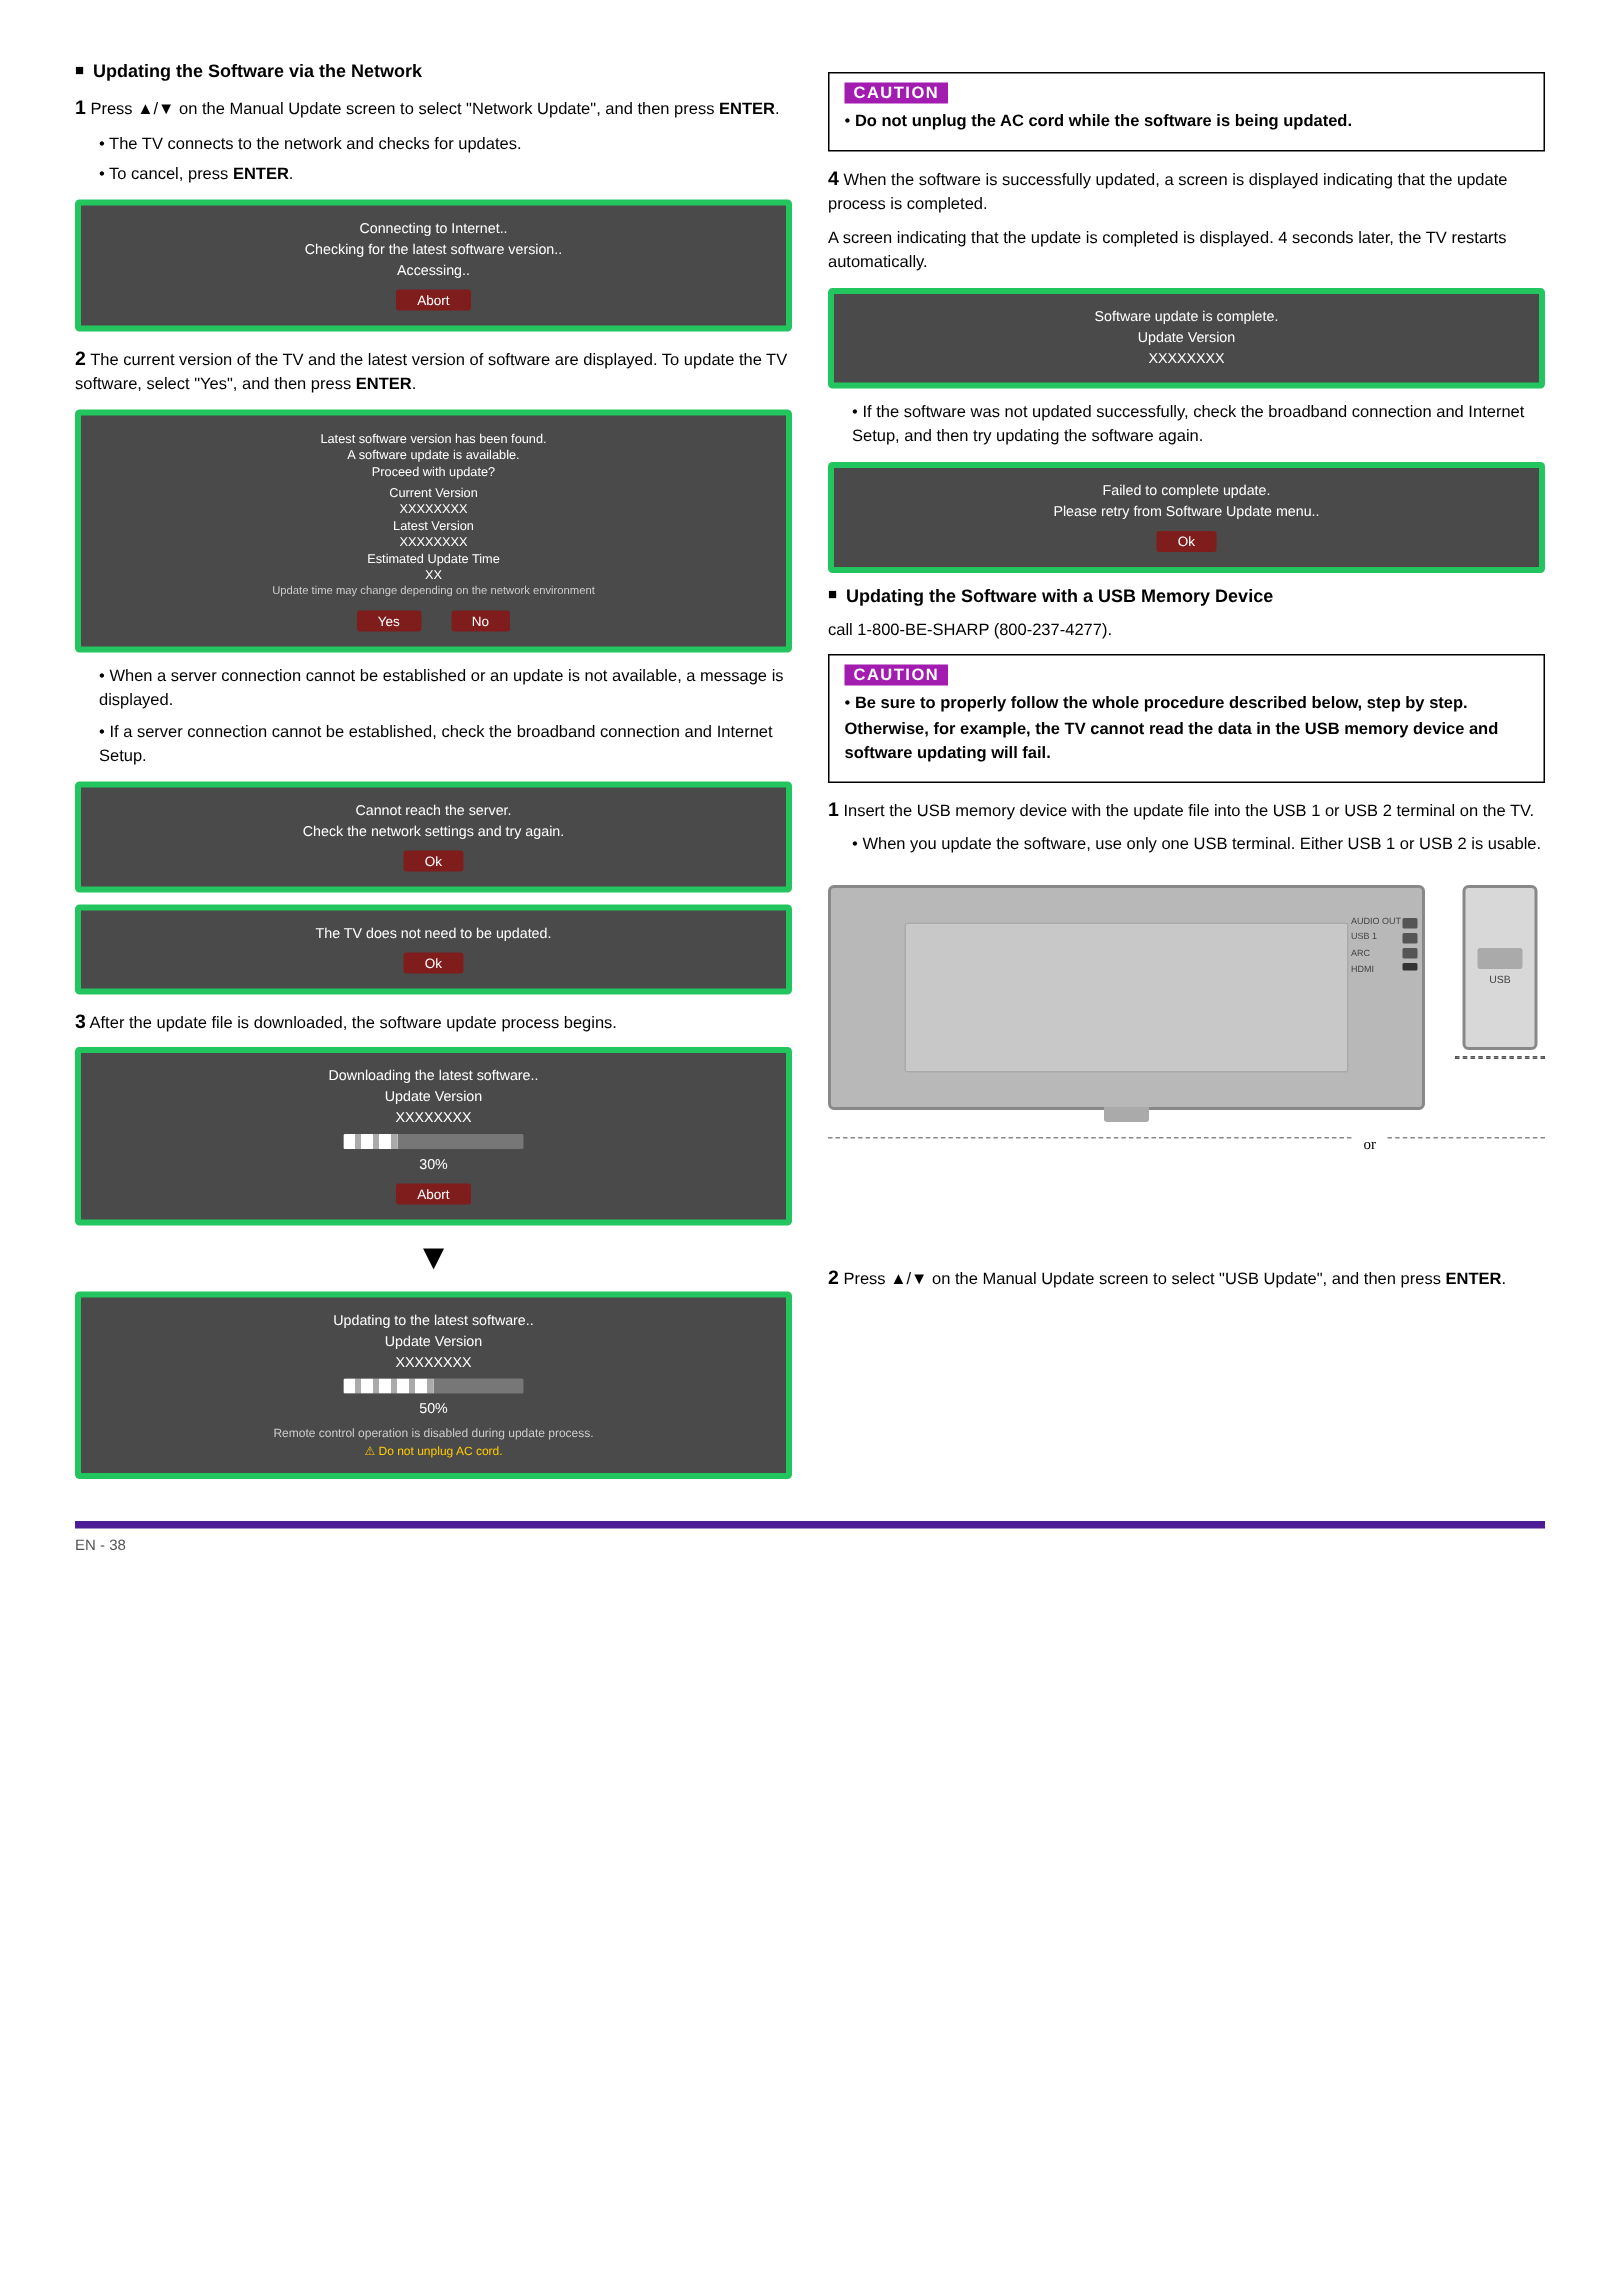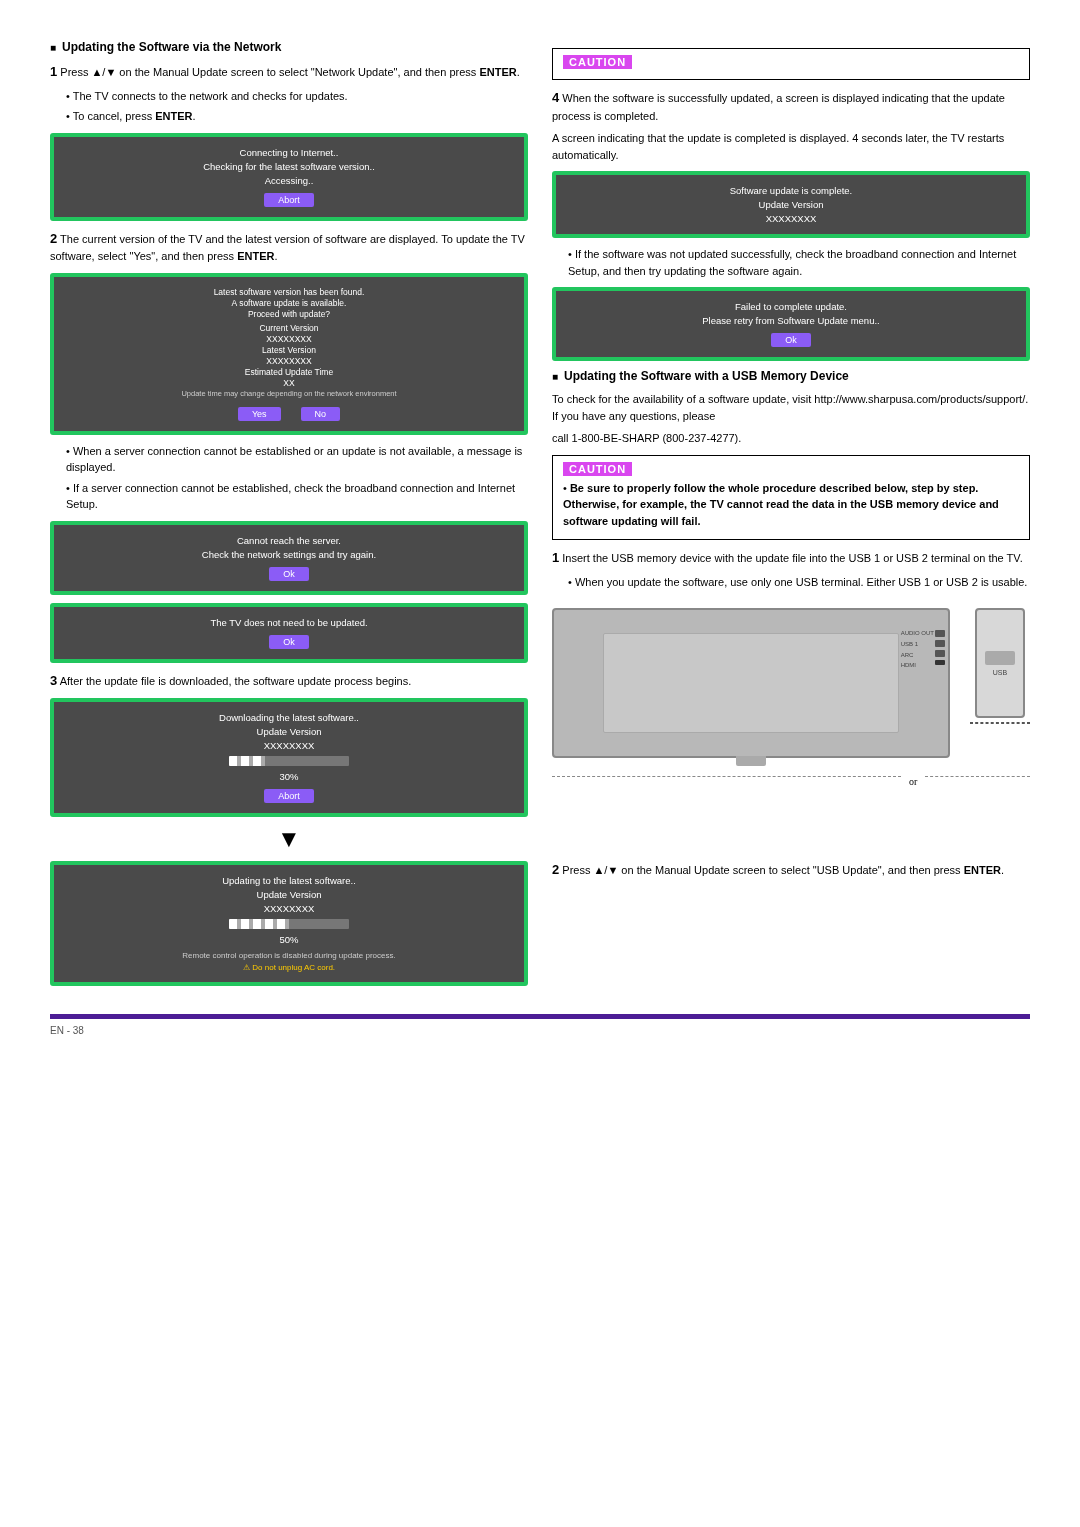--- a/index.html
+++ b/index.html
@@ -78,21 +78,21 @@
       font-size: 9.5px;
       text-align: center;
       min-height: 60px;
       display: flex;
       flex-direction: column;
       align-items: center;
       justify-content: center;
       gap: 3px;
     }
     .tv-btn {
-      background: #8b5cf6;
+      background: #7f1d1d;
       color: #fff;
       border: none;
       border-radius: 2px;
       padding: 2px 14px;
       font-size: 9px;
       margin-top: 4px;
       display: inline-block;
     }
     .tv-btn-row {
       display: flex;
@@ -125,21 +125,21 @@
 
     
     .caution-box {
       border: 1px solid #000;
       padding: 6px 10px;
       margin: 8px 0;
     }
     .caution-title {
       font-weight: bold;
       font-size: 11px;
-      background: #d946ef;
+      background: #a21caf;
       color: #fff;
       padding: 1px 6px;
       margin-bottom: 4px;
       display: inline-block;
       letter-spacing: 1px;
     }
 
     .arrow-down {
       text-align: center;
       font-size: 24px;
@@ -258,20 +258,23 @@
         <div>50%</div>
         <div style="font-size:8px; color:#ccc; margin-top:3px;">Remote control operation is disabled during update process.</div>
         <div style="font-size:8px; color:#ffcc00;">⚠ Do not unplug AC cord.</div>
       </div>
     </div>
 
     <div class="col-right">
 
       <div class="caution-box">
         <span class="caution-title">CAUTION</span>
+        <div class="bullet" style="list-style:none; margin-left:0;">
+          <strong>Do not unplug the AC cord while the software is being updated.</strong>
+        </div>
       </div>
 
       <div class="step-text">
         <span class="step-num">4</span> When the software is successfully updated, a screen is displayed indicating that the update process is completed.
       </div>
       <div class="step-text">
         A screen indicating that the update is completed is displayed. 4 seconds later, the TV restarts automatically.
       </div>
 
       <div class="tv-screen">
@@ -283,23 +286,20 @@
       <div class="bullet">If the software was not updated successfully, check the broadband connection and Internet Setup, and then try updating the software again.</div>
 
       <div class="tv-screen">
         <div>Failed to complete update.</div>
         <div>Please retry from Software Update menu..</div>
         <div class="tv-btn">Ok</div>
       </div>
 
       <div class="section-heading">Updating the Software with a USB Memory Device</div>
 
-      <div class="step-text">
-        To check for the availability of a software update, visit http://www.sharpusa.com/products/support/. If you have any questions, please
-      </div>
       <div class="step-text">call 1-800-BE-SHARP (800-237-4277).</div>
 
       <div class="caution-box">
         <span class="caution-title">CAUTION</span>
         <div class="bullet" style="list-style:none; margin-left:0;">
           <strong>Be sure to properly follow the whole procedure described below, step by step. Otherwise, for example, the TV cannot read the data in the USB memory device and software updating will fail.</strong>
         </div>
       </div>
 
       <div class="step-text">

